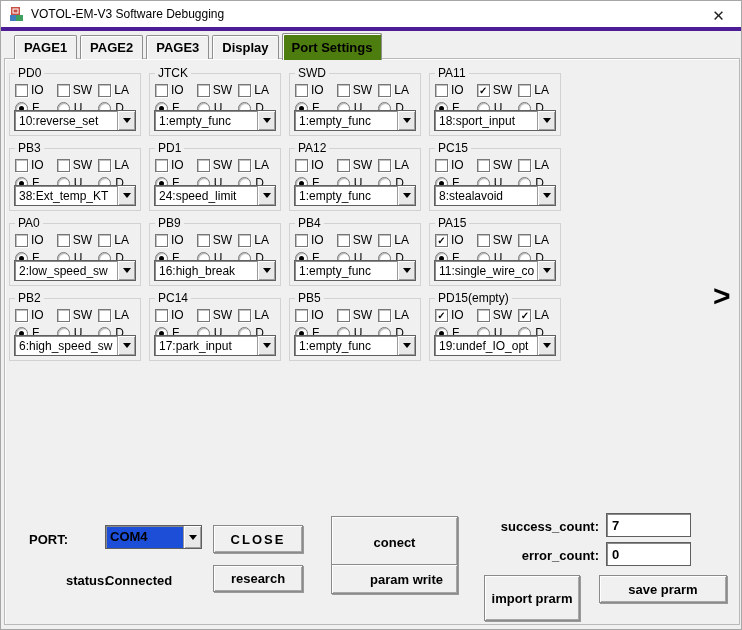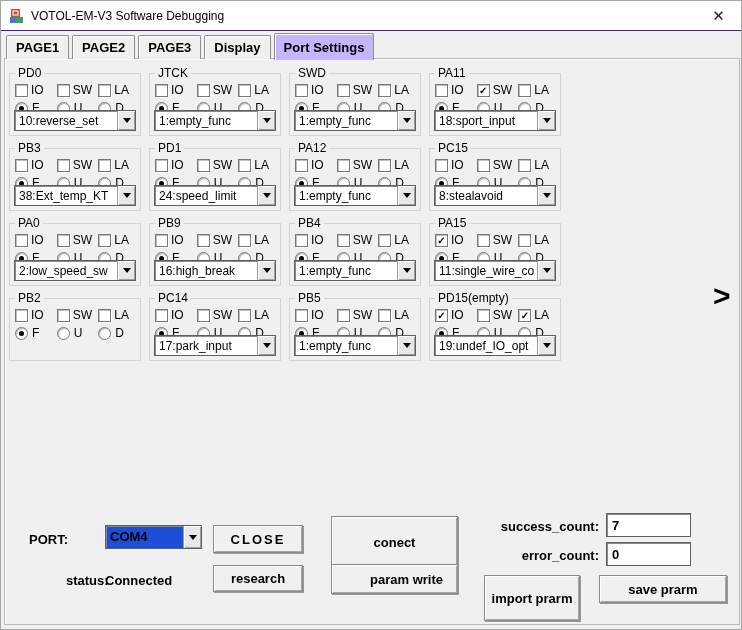--- a/index.html
+++ b/index.html
@@ -4,37 +4,37 @@
 <style>
   html,body{margin:0;padding:0;}
   body{
     width:742px;height:630px;position:relative;overflow:hidden;
     background:#f0f0f0;font-family:"Liberation Sans",sans-serif;color:#000;
     border:1px solid #a6a6a6;box-sizing:border-box;
   }
   
   .titlebar{
     position:absolute;left:0;top:0;width:100%;height:30px;background:#ffffff;
-    display:flex;align-items:center;border-bottom:1px solid #4c1d95;box-sizing:border-box;
+    display:flex;align-items:center;border-bottom:4px solid #4c1d95;box-sizing:border-box;
   }
   .app-icon{width:16px;height:16px;margin:0 6px 0 8px;flex:0 0 auto;}
   .title-text{font-size:12px;}
   .close-btn{
     position:absolute;right:0;top:0;width:45px;height:29px;display:flex;
     align-items:center;justify-content:center;font-size:15px;color:#222;cursor:default;
   }
   
-  .tabstrip{position:absolute;left:5px;top:34px;display:flex;gap:3px;height:24px;z-index:3;}
+  .tabstrip{position:absolute;left:13px;top:34px;display:flex;gap:3px;height:24px;z-index:3;}
   .tab{
     background:#f0f0f0;border:1px solid #8e8e8e;border-bottom:none;
     border-radius:2px 2px 0 0;padding:3px 9px 2px 9px;font-size:13px;font-weight:bold;
     box-shadow:inset 1px 1px 0 #ffffff;height:24px;box-sizing:border-box;line-height:17px;
   }
   .tab.active{
-    background:#c4b5fd;position:relative;margin-top:-2px;height:27px;z-index:5;
+    background:#4d7c0f;position:relative;margin-top:-2px;height:27px;z-index:5;
     padding-top:5px;
   }
   
   .pane{
     position:absolute;left:3px;top:57px;width:736px;height:567px;
     border:1px solid #b9b9b9;box-shadow:inset 1px 1px 0 #fcfcfc;box-sizing:border-box;
     background:#f0f0f0;z-index:1;
   }
   
   .port-grid{
@@ -608,20 +608,26 @@
         </span>
       <span class="radio">
           <span class="circle"></span>
           <span class="radio-label">U</span>
         </span>
       <span class="radio">
           <span class="circle"></span>
           <span class="radio-label">D</span>
         </span>
     </div>
+    <div class="combo">
+      <span class="combo-text">6:high_speed_sw</span>
+      <span class="combo-btn">
+          <span class="arrow-down"></span>
+        </span>
+    </div>
   </div>
 
   <div class="port-group">
     <span class="legend">PC14</span>
     <div class="cb-row">
       <span class="cb">
           <span class="box"></span>
           <span class="cb-label">IO</span>
         </span>
       <span class="cb">

